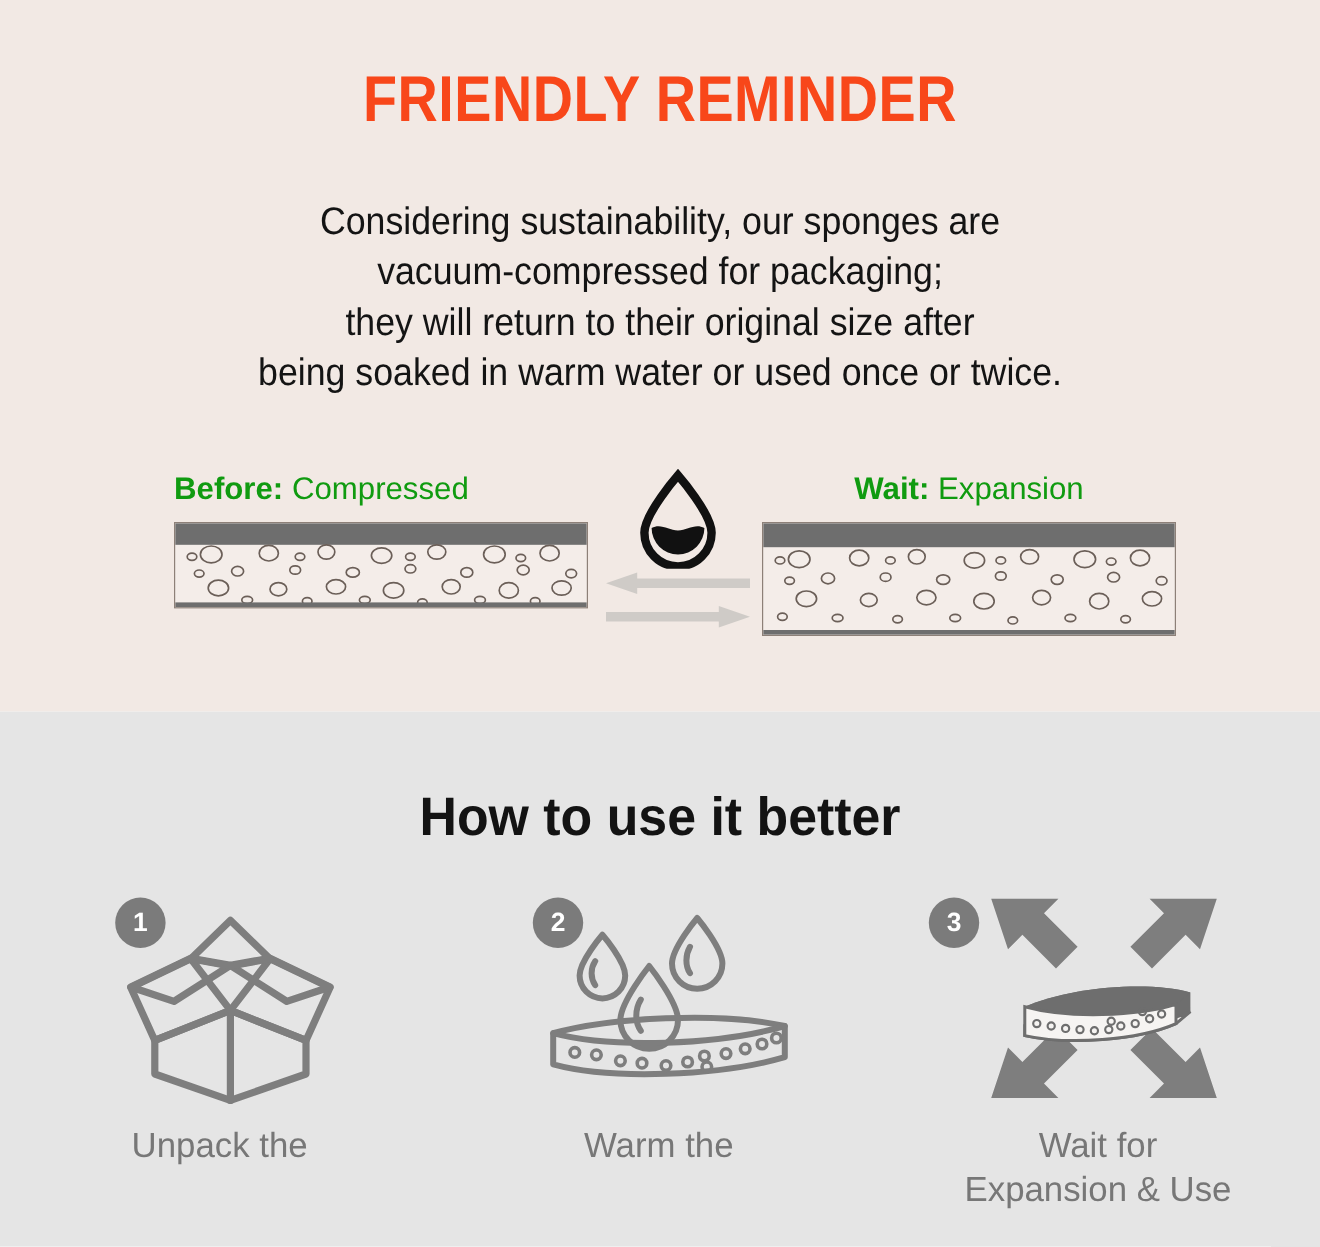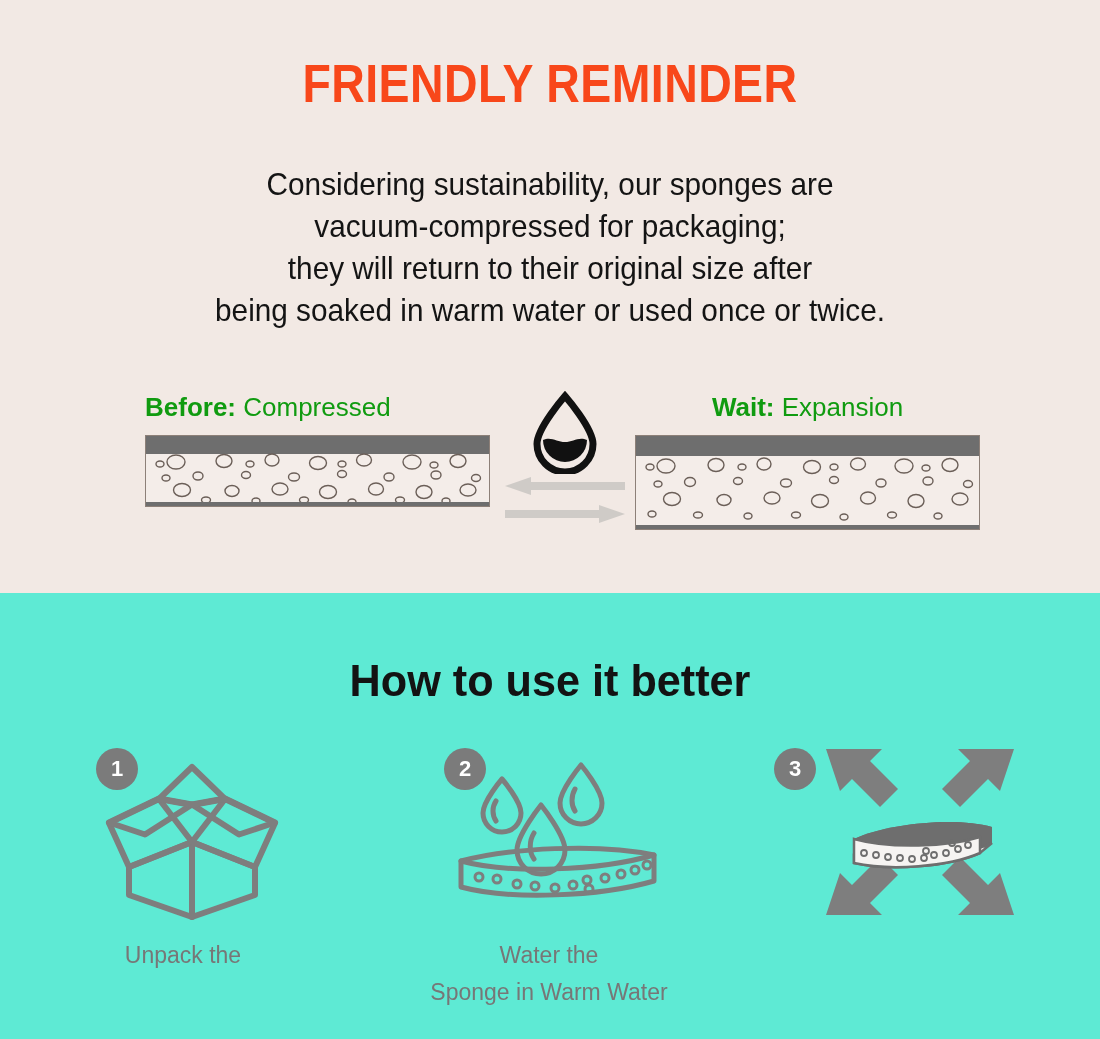--- a/index.html
+++ b/index.html
@@ -107,21 +107,21 @@
     height: 130px;
   }
   #water-drop-icon { position: absolute; left: 18px; top: 0; }
   #double-arrows   { position: absolute; left: 0; top: 86px; }
 
   
   #howto-section {
     position: relative;
     width: 1100px;
     height: 446px;
-    background: #5eead4;
+    background: #e5e5e5;
   }
 
   #howto-title {
     position: absolute;
     top: 62px;
     left: 0;
     width: 1100px;
     text-align: center;
     font-size: 45px;
     font-weight: 700;
@@ -165,21 +165,21 @@
     justify-content: center;
   }
   #step-1 .step-art { padding-left: 18px; }
   #step-2 .step-art { padding-left: 14px; }
   #step-3 .step-art { padding-left: 10px; }
 
   .step-caption {
     margin-top: 14px;
     text-align: center;
     color: #777777;
-    font-size: 23px;
+    font-size: 29px;
     line-height: 37px;
   }
   .step-caption .ln { display: block; white-space: nowrap; }
 </style>
 </head>
 <body>
 
 <section id="reminder-section">
 
   <h1 id="page-title">FRIENDLY REMINDER</h1>
@@ -360,22 +360,21 @@
             <circle cx="138" cy="137" r="4"></circle>
               <circle cx="140" cy="146" r="4"></circle>
             <circle cx="156" cy="135" r="4"></circle>
               <circle cx="172" cy="131" r="4"></circle>
             <circle cx="186" cy="127" r="4"></circle>
               <circle cx="198" cy="122" r="4"></circle>
           </g>
         </svg>
       </div>
       <div class="step-caption">
-        <span class="ln">Water the</span>
-        <span class="ln">Sponge in Warm Water</span>
+        <span class="ln">Warm the</span>
       </div>
     </div>
 
     <div class="step" id="step-3">
       <div class="step-badge">3</div>
       <div class="step-art">
         <svg width="200" height="178" viewBox="0 0 200 178">
           <g fill="#7E7E7E">
 
             <path d="M6 6 L62 6 L50 18 L78 46 L60 64 L32 36 L20 48 Z"></path>
@@ -402,15 +401,19 @@
               <circle cx="114" cy="112" r="3"></circle>
                 <circle cx="126" cy="110" r="3"></circle>
               <circle cx="138" cy="106" r="3"></circle>
                 <circle cx="148" cy="102" r="3"></circle>
               <circle cx="106" cy="108" r="3"></circle>
                 <circle cx="132" cy="100" r="3"></circle>
             </g>
           </g>
         </svg>
       </div>
+      <div class="step-caption">
+        <span class="ln">Wait for</span>
+        <span class="ln">Expansion &amp; Use</span>
+      </div>
     </div>
   </div>
 </section>
 
 </body></html>

